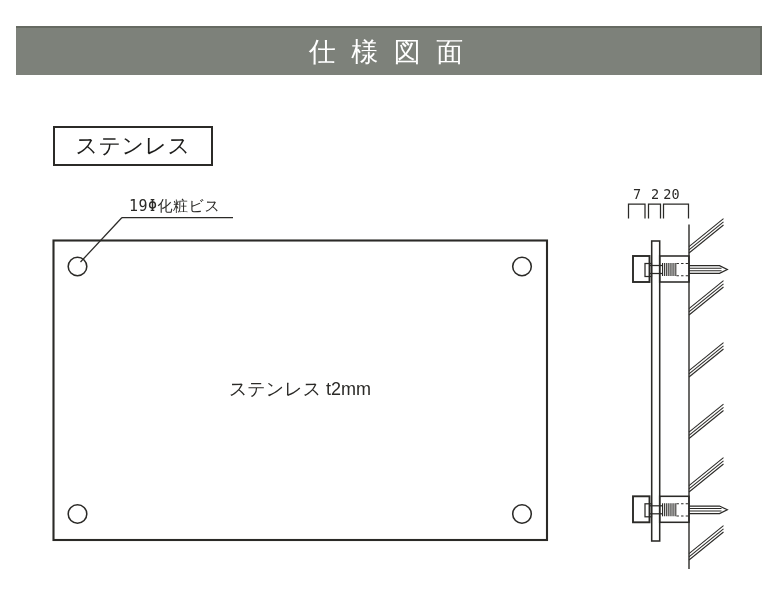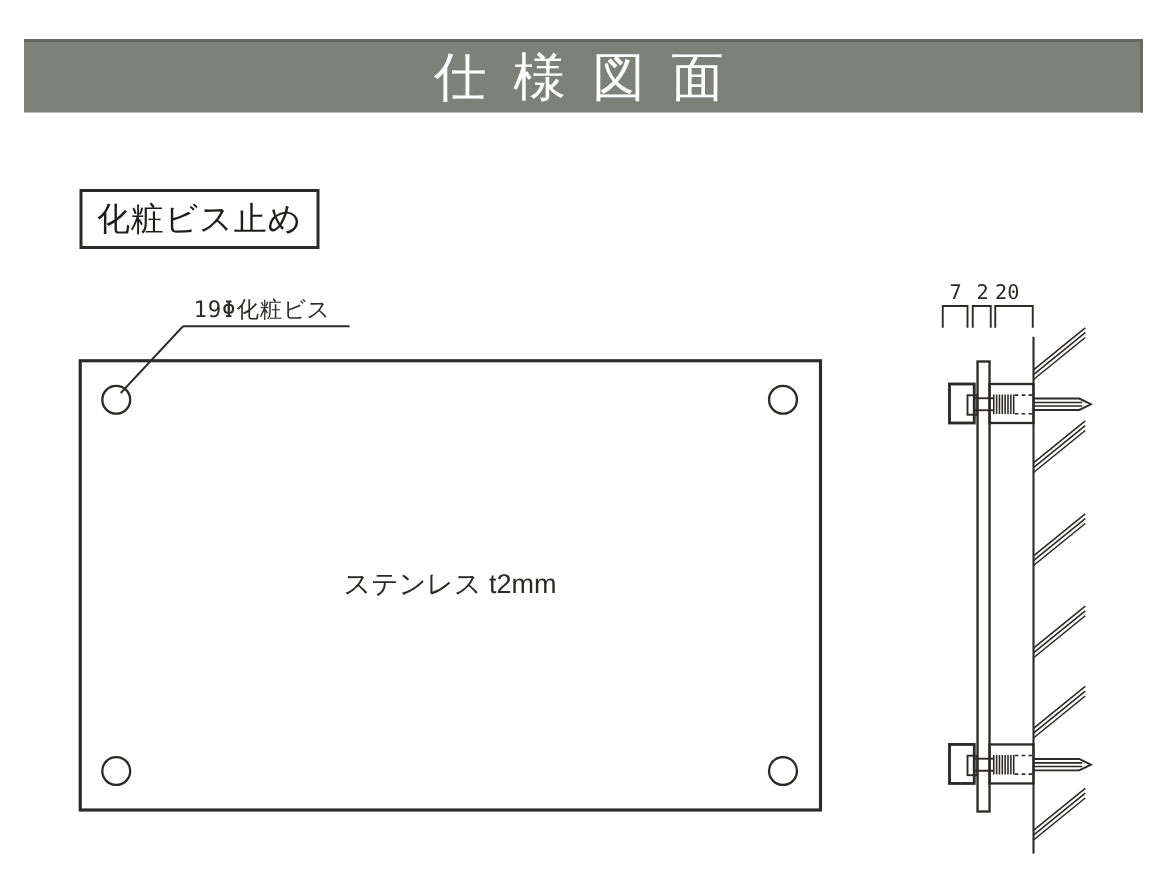--- a/index.html
+++ b/index.html
@@ -13,21 +13,21 @@
   }
   .title-bar {
     position:absolute; left:16px; top:26px; width:746px; height:49px;
     background:var(--title-bar-bg,#7d817a);
     border-top:2px solid var(--title-bar-edge,#666a62);
     border-right:2px solid var(--title-bar-edge,#666a62);
     display:flex; align-items:center; justify-content:center;
   }
   .title-bar h1 {
     color:var(--title-text,#ffffff);
-    font-size:35px; font-weight:300; letter-spacing:4px;
+    font-size:27px; font-weight:300; letter-spacing:4px;
     font-family:"Liberation Sans", sans-serif;
     white-space:pre;
   }
   .section-label {
     position:absolute; left:53px; top:126px; width:160px; height:40px;
     border:2px solid var(--line,#2b2a27);
     background:#ffffff;
     display:flex; align-items:center; justify-content:center;
     font-size:22px; letter-spacing:0.5px; color:#1c1c1a;
   }
@@ -45,21 +45,21 @@
   .jp  { font-family:"Liberation Sans", sans-serif; }
 </style>
 </head>
 <body>
 
 <header class="title-bar">
   <h1>仕 様 図 面</h1>
 </header>
 
 <div class="section-label">
-  <span>化粧ビス止め</span>
+  <span>ステンレス</span>
 </div>
 
 <svg class="drawing" width="780" height="591" viewBox="0 0 780 591" xmlns="http://www.w3.org/2000/svg">
 
   <defs>
 
     <g id="hatch" class="ln w1">
       <line x1="0" y1="0" x2="34.5" y2="-28"></line>
       <line x1="0" y1="-3.2" x2="34.5" y2="-31.2"></line>
       <line x1="0" y1="-6.4" x2="34.5" y2="-34.4"></line>

